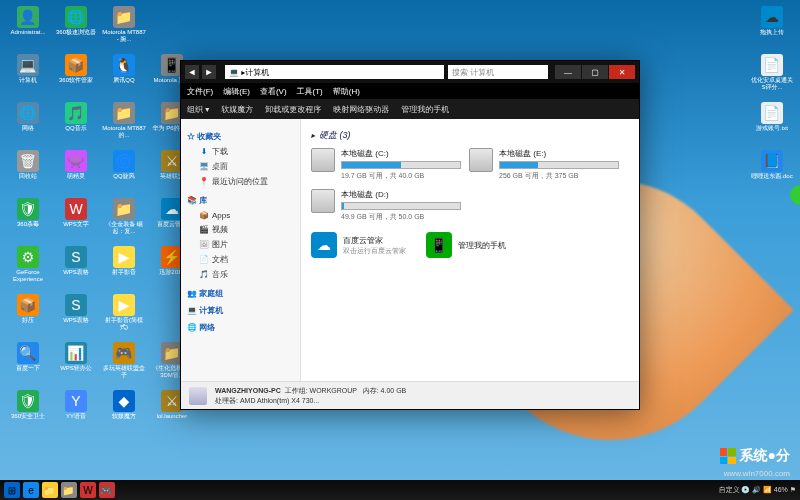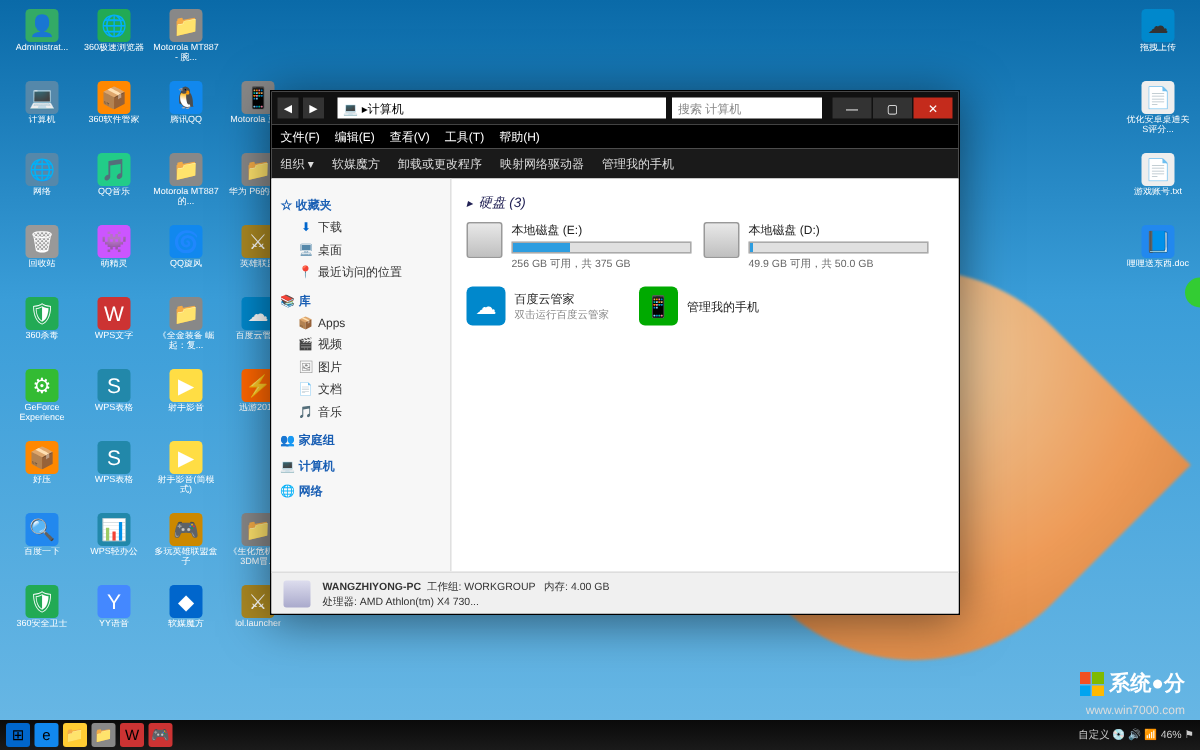--- a/index.html
+++ b/index.html
@@ -298,20 +298,30 @@
         <div class="nav-group">👥 家庭组</div>
         <div class="nav-group">💻 计算机</div>
         <div class="nav-group">🌐 网络</div>
       </div>
     <div class="content" id="content">
         <div class="section-hd">硬盘 (3)</div>
         <div class="drives">
           <div class="drive">
             <div class="drv-icon"></div>
             <div class="drv-info">
+              <div class="drv-name">本地磁盘 (C:)</div>
+              <div class="drv-bar">
+                <div class="drv-bar-fill" style="width:50%"></div>
+              </div>
+              <div class="drv-sub">19.7 GB 可用，共 40.0 GB</div>
+            </div>
+          </div>
+          <div class="drive">
+            <div class="drv-icon"></div>
+            <div class="drv-info">
               <div class="drv-name">本地磁盘 (E:)</div>
               <div class="drv-bar">
                 <div class="drv-bar-fill" style="width:32%"></div>
               </div>
               <div class="drv-sub">256 GB 可用，共 375 GB</div>
             </div>
           </div>
           <div class="drive">
             <div class="drv-icon"></div>
             <div class="drv-info">

